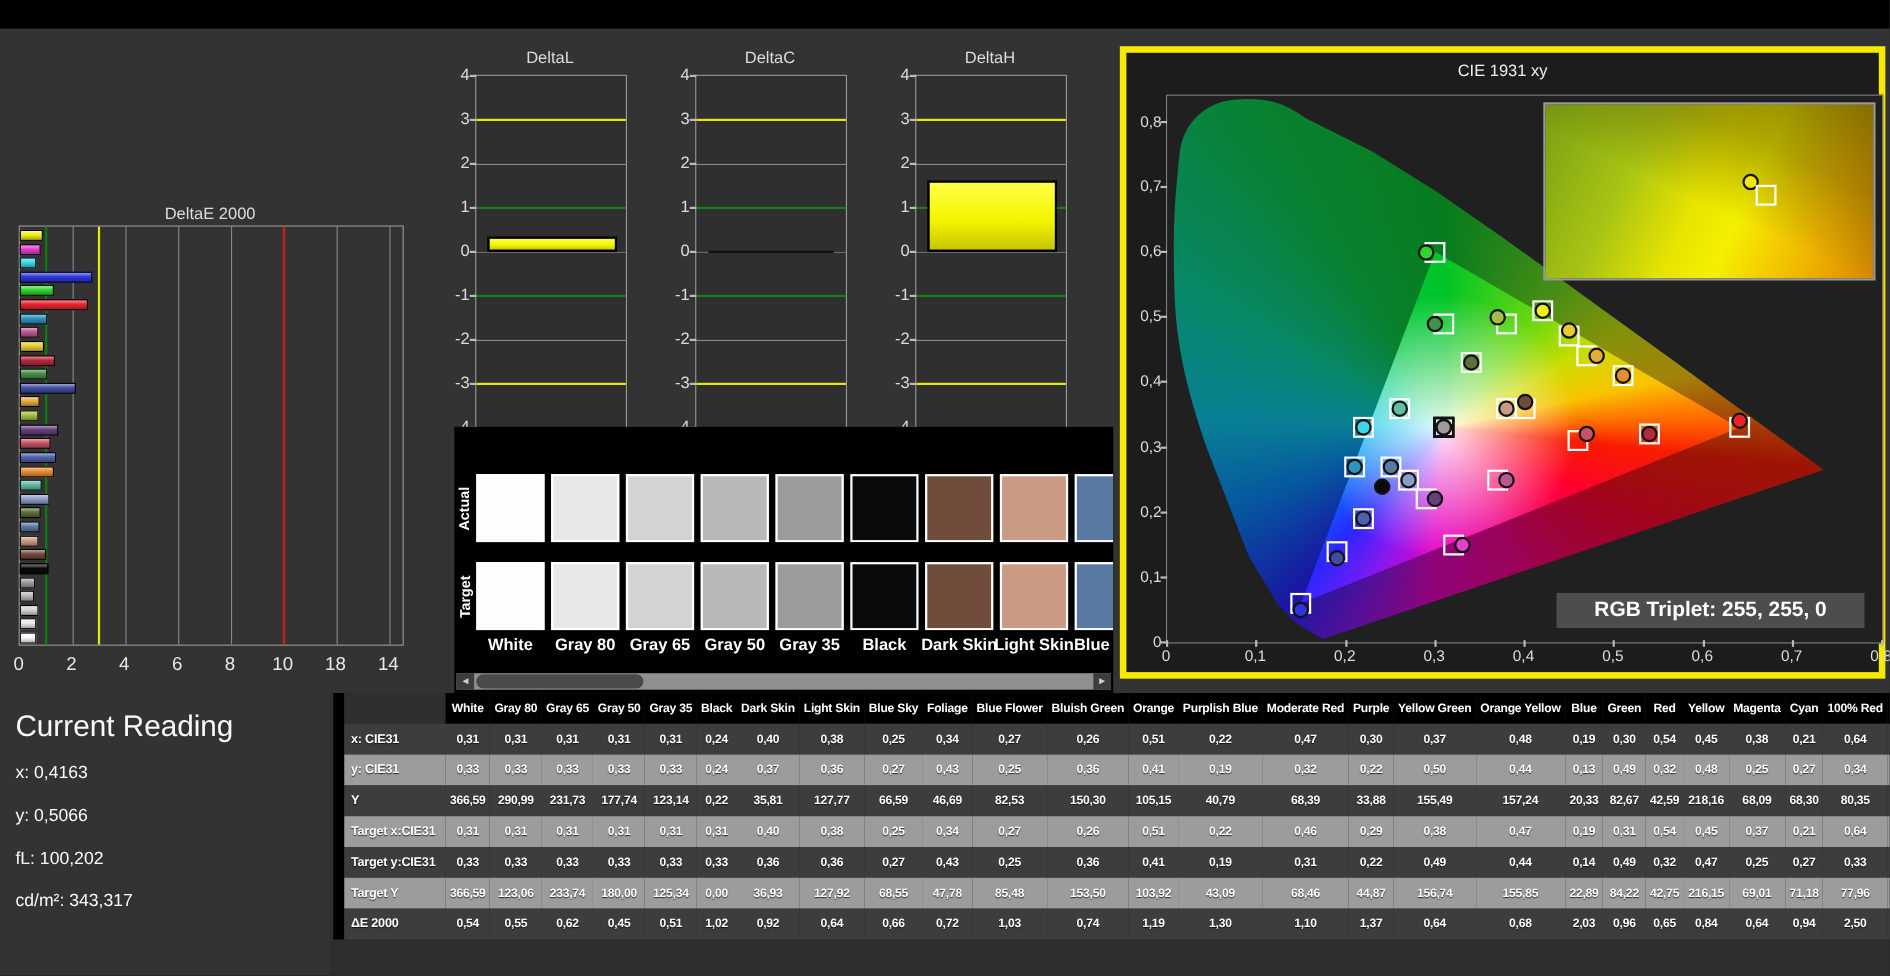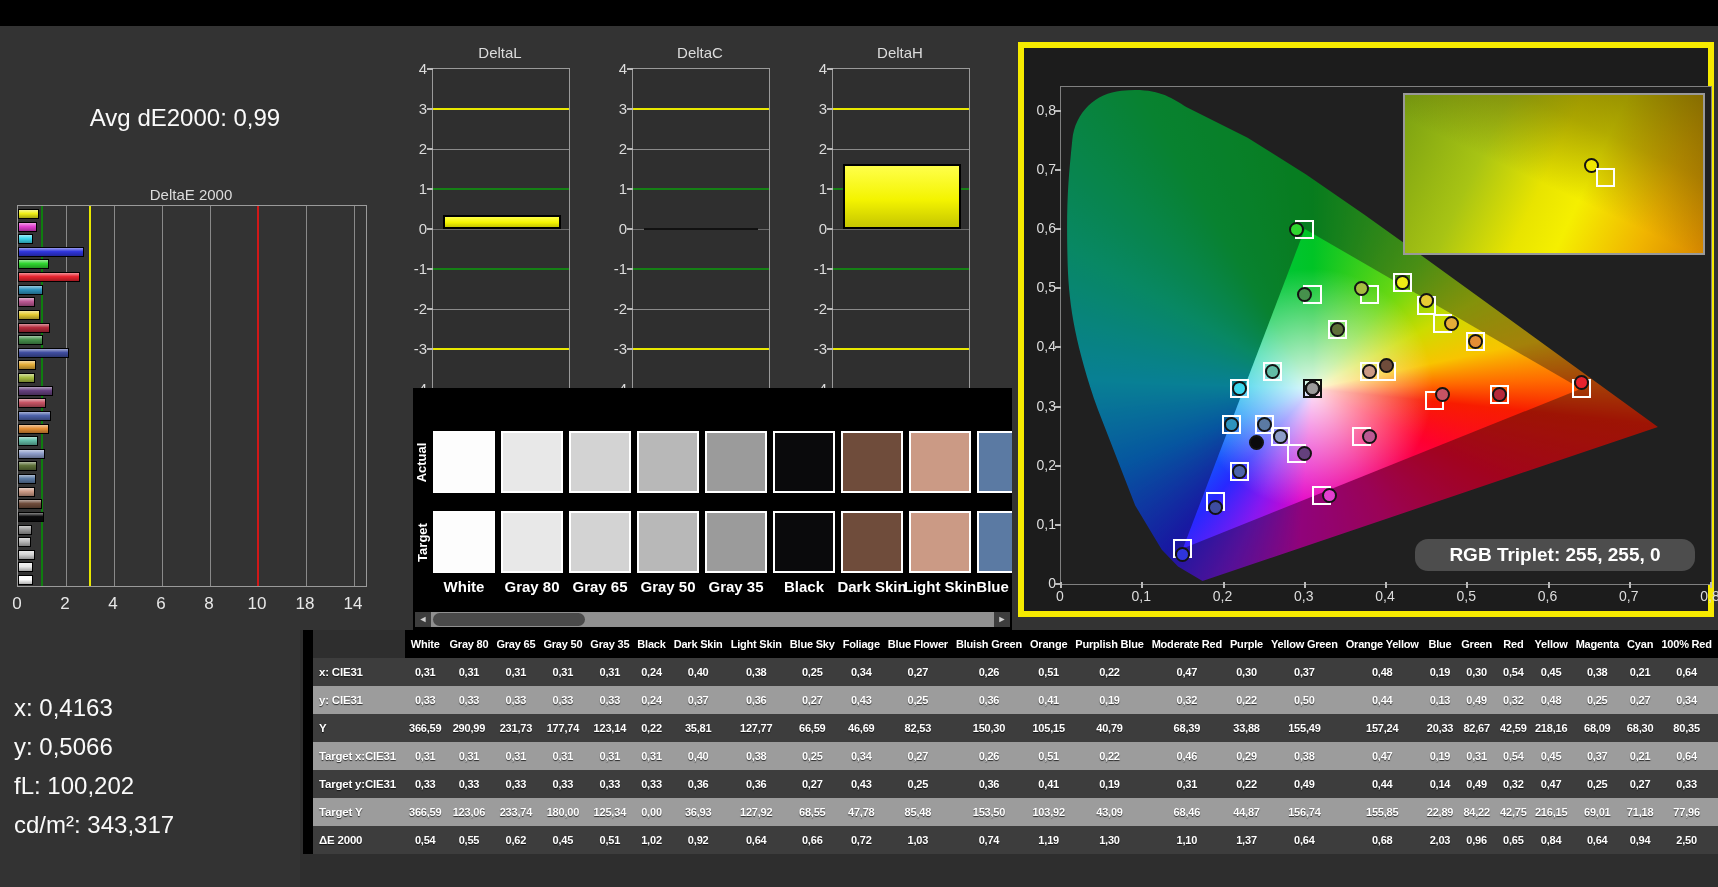--- a/index.html
+++ b/index.html
@@ -66,48 +66,47 @@
       #ff0030 115deg,#f20086 150deg,#e400c4 185deg,#8618f0 205deg,#2828ff 222deg,
       #0086f8 248deg,#00c4e4 272deg,#00d09a 300deg,#00c844 330deg,#00c426 360deg);
     clip-path:polygon(520px 301.8px,243.8px 142px,121.9px 461.5px);}
   .cie-ylab{position:absolute;width:30px;text-align:right;font-size:14px;color:#ddd;}
   .cie-xlab{position:absolute;width:40px;text-align:center;font-size:14px;color:#ddd;}
   .cie-ytick{position:absolute;width:6px;height:2px;background:#bbb;}
   .cie-xtick{position:absolute;width:2px;height:6px;background:#bbb;}
   .tgt{position:absolute;width:15px;height:15px;border:2px solid #fff;}
   .pt{position:absolute;width:11px;height:11px;border:2px solid #131313;border-radius:50%;}
   #rgb-box{left:354px;top:452px;width:280px;height:32px;background:#4d4d4d;color:#fff;
-           font-size:19px;font-weight:bold;text-align:center;line-height:32px;border-radius:13px;}
+           font-size:19px;font-weight:bold;text-align:center;line-height:32px;}
   #cie-inset{left:342px;top:6px;width:298px;height:158px;border:2px solid #999;
      background:linear-gradient(205deg,rgba(70,62,0,.62) 0%,rgba(70,62,0,.38) 28%,rgba(0,0,0,0) 55%),
         linear-gradient(115deg,#7aa012 0%,#a8c414 28%,#e8e400 48%,#f5ef00 60%,#f0b400 82%,#d88800 100%);}
   #inset-pt{left:60%;top:40%;width:11px;height:11px;border:2px solid #131313;border-radius:50%;background:#f0e800;}
   #inset-tgt{left:64%;top:46%;width:15px;height:15px;border:2px solid #fff;}
   
   #cr-title{left:14px;top:645px;font-size:27px;color:#fafafa;}
-  .cr-line{left:14px;font-size:24px;color:#fafafa;}
+  .cr-line{left:14px;font-size:16px;color:#fafafa;}
   
   #table-zone{left:300px;top:630px;width:1418px;height:257px;background:#2e2e2e;}
   #tbl-left-strip{left:303px;top:630px;width:10px;height:224px;background:#000;}
   table#grid{position:absolute;left:313px;top:630px;border-collapse:collapse;table-layout:auto;}
   #grid th,#grid td{height:28px;padding:0 4px;font-size:11px;font-weight:bold;white-space:nowrap;
       text-align:center;color:#fff;letter-spacing:-0.2px;text-shadow:0 1px 1px rgba(0,0,0,.75);}
   #grid thead th{background:#000;}
   #grid thead th.corner{background:#2e2e2e;}
   #grid td.rowlab{text-align:left;padding-left:6px;min-width:82px;font-size:11.5px;}
   #grid tbody tr:nth-child(odd){background:#3d3d3d;}
   #grid tbody tr:nth-child(even){background:#9c9c9c;}
 </style>
 </head>
 <body>
 
 <div id="screen">
   <div class="abs" id="topstrip"></div>
 
-  <div class="abs" id="avg-line">Avg dE2000: 0,99</div>
 
   <div class="abs" id="de-title">DeltaE 2000</div>
   <div class="abs" id="de-plot">
       <div class="vline" style="left: 48px;"></div>
       <div class="vline" style="left: 96px;"></div>
       <div class="vline" style="left: 144px;"></div>
       <div class="vline" style="left: 192px;"></div>
       <div class="vline" style="left: 240px;"></div>
       <div class="vline" style="left: 288px;"></div>
       <div class="vline" style="left: 336px;"></div>
@@ -285,20 +284,21 @@
         <span style="left: 532px;">Blue Sky</span>
       </div>
     <div id="sw-scroll">
       <div class="sarrow" style="left:0">◄</div>
       <div id="sw-thumb"></div>
       <div class="sarrow" style="right:0">►</div>
     </div>
   </div>
 
   <div class="abs" id="cie-panel">
+    <div class="abs" id="cie-title">CIE 1931 xy</div>
     <div class="abs" id="cie-plot">
       <div id="locus"></div>
       <div id="tri"></div>
       <div id="cie-markers" style="position:absolute;inset:0">
           <div class="tgt" style="left: 242.375px; top: 292.25px; border-color: rgb(17, 17, 17);"></div>
           <div class="tgt" style="left: 242.375px; top: 292.25px; border-color: rgb(17, 17, 17);"></div>
           <div class="tgt" style="left: 242.375px; top: 292.25px; border-color: rgb(17, 17, 17);"></div>
           <div class="tgt" style="left: 242.375px; top: 292.25px; border-color: rgb(17, 17, 17);"></div>
           <div class="tgt" style="left: 242.375px; top: 292.25px; border-color: rgb(17, 17, 17);"></div>
           <div class="tgt" style="left: 242.375px; top: 292.25px; border-color: rgb(17, 17, 17);"></div>
@@ -396,20 +396,21 @@
         <div class="cie-ytick" style="left: 31px; top: 120.833px;"></div>
         <div class="cie-xlab" style="left: 584.75px; top: 540px;">0,7</div>
         <div class="cie-xtick" style="left: 604.75px; top: 534px;"></div>
         <div class="cie-ylab" style="left: 2px; top: 53.6667px;">0,8</div>
         <div class="cie-ytick" style="left: 31px; top: 61.6667px;"></div>
         <div class="cie-xlab" style="left: 666px; top: 540px;">0,8</div>
         <div class="cie-xtick" style="left: 686px; top: 534px;"></div>
       </div>
   </div>
 
+  <div class="abs" id="cr-title">Current Reading</div>
   <div class="abs cr-line" style="top:694px">x: 0,4163</div>
   <div class="abs cr-line" style="top:733px">y: 0,5066</div>
   <div class="abs cr-line" style="top:772px">fL: 100,202</div>
   <div class="abs cr-line" style="top:811px">cd/m²: 343,317</div>
 
   <div class="abs" id="table-zone"></div>
   <div class="abs" id="tbl-left-strip"></div>
   <table id="grid">
     <thead>
         <tr id="grid-head">

